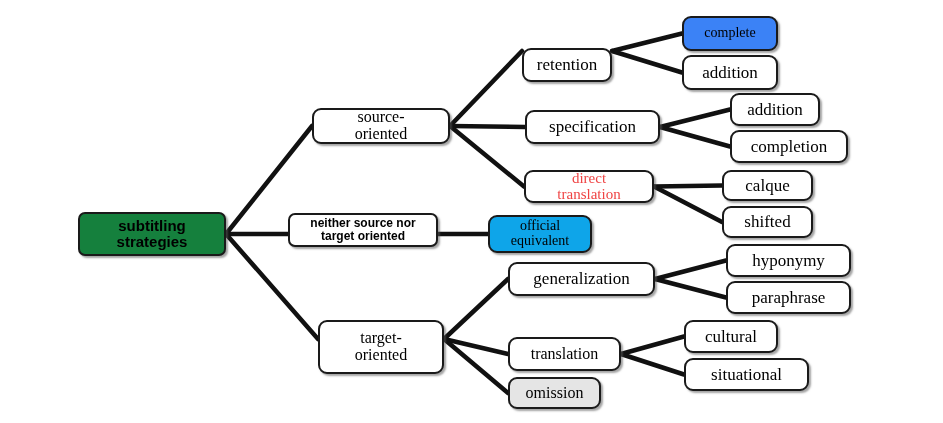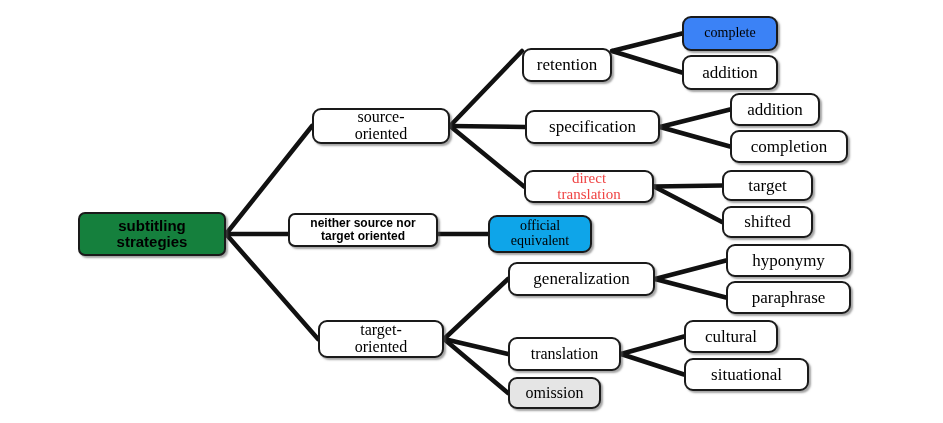--- a/index.html
+++ b/index.html
@@ -78,35 +78,35 @@
       <line x1="621" y1="354" x2="684" y2="336.5" class="edge-line" stroke="#111111"></line>
       <line x1="621" y1="354" x2="684" y2="374.5" class="edge-line" stroke="#111111"></line>
     </svg>
   <div id="nodes-layer">
       <div class="node-box sans" style="left: 78px; top: 212px; width: 148px; height: 44px; font-size: 15px; background: #15803d; border-color: rgb(26, 26, 26); color: rgb(0, 0, 0);">subtitling
 strategies</div>
       <div class="node-box" style="left: 312px; top: 108px; width: 138px; height: 36px; font-size: 16px; background: rgb(255, 255, 255); border-color: rgb(26, 26, 26); color: rgb(0, 0, 0);">source-
 oriented</div>
       <div class="node-box sans" style="left: 288px; top: 213px; width: 150px; height: 34px; font-size: 12px; background: rgb(255, 255, 255); border-color: rgb(26, 26, 26); color: rgb(0, 0, 0);">neither source nor
 target oriented</div>
-      <div class="node-box" style="left: 318px; top: 320px; width: 126px; height: 38px; font-size: 16px; background: rgb(255, 255, 255); border-color: rgb(26, 26, 26); color: rgb(0, 0, 0);">target-
+      <div class="node-box" style="left: 318px; top: 320px; width: 126px; height: 54px; font-size: 16px; background: rgb(255, 255, 255); border-color: rgb(26, 26, 26); color: rgb(0, 0, 0);">target-
 oriented</div>
       <div class="node-box" style="left: 522px; top: 34px; width: 90px; height: 34px; font-size: 17px; background: rgb(255, 255, 255); border-color: rgb(26, 26, 26); color: rgb(0, 0, 0); margin-top: 14px;">retention</div>
       <div class="node-box" style="left: 525px; top: 110px; width: 135px; height: 34px; font-size: 17px; background: rgb(255, 255, 255); border-color: rgb(26, 26, 26); color: rgb(0, 0, 0);">specification</div>
       <div class="node-box" style="left: 524px; top: 170px; width: 130px; height: 33px; font-size: 15px; background: rgb(255, 255, 255); border-color: rgb(26, 26, 26); color: #ef4444;">direct
 translation</div>
       <div class="node-box" style="left: 488px; top: 215px; width: 104px; height: 38px; font-size: 14px; background: #0ea5e9; border-color: rgb(26, 26, 26); color: rgb(0, 0, 0);">official
 equivalent</div>
       <div class="node-box" style="left: 508px; top: 262px; width: 147px; height: 34px; font-size: 17px; background: rgb(255, 255, 255); border-color: rgb(26, 26, 26); color: rgb(0, 0, 0);">generalization</div>
       <div class="node-box" style="left: 508px; top: 337px; width: 113px; height: 34px; font-size: 16px; background: rgb(255, 255, 255); border-color: rgb(26, 26, 26); color: rgb(0, 0, 0);">translation</div>
       <div class="node-box" style="left: 508px; top: 377px; width: 93px; height: 32px; font-size: 16px; background: #e5e5e5; border-color: rgb(26, 26, 26); color: rgb(0, 0, 0);">omission</div>
       <div class="node-box" style="left: 682px; top: 16px; width: 96px; height: 35px; font-size: 14px; background: #3b82f6; border-color: rgb(26, 26, 26); color: rgb(0, 0, 0);">complete</div>
       <div class="node-box" style="left: 682px; top: 55px; width: 96px; height: 35px; font-size: 17px; background: rgb(255, 255, 255); border-color: rgb(26, 26, 26); color: rgb(0, 0, 0);">addition</div>
       <div class="node-box" style="left: 730px; top: 93px; width: 90px; height: 33px; font-size: 17px; background: rgb(255, 255, 255); border-color: rgb(26, 26, 26); color: rgb(0, 0, 0);">addition</div>
       <div class="node-box" style="left: 730px; top: 130px; width: 118px; height: 33px; font-size: 17px; background: rgb(255, 255, 255); border-color: rgb(26, 26, 26); color: rgb(0, 0, 0);">completion</div>
-      <div class="node-box" style="left: 722px; top: 170px; width: 91px; height: 31px; font-size: 17px; background: rgb(255, 255, 255); border-color: rgb(26, 26, 26); color: rgb(0, 0, 0);">target</div>
+      <div class="node-box" style="left: 722px; top: 170px; width: 91px; height: 31px; font-size: 17px; background: rgb(255, 255, 255); border-color: rgb(26, 26, 26); color: rgb(0, 0, 0);">calque</div>
       <div class="node-box" style="left: 722px; top: 206px; width: 91px; height: 32px; font-size: 17px; background: rgb(255, 255, 255); border-color: rgb(26, 26, 26); color: rgb(0, 0, 0);">shifted</div>
       <div class="node-box" style="left: 726px; top: 244px; width: 125px; height: 33px; font-size: 17px; background: rgb(255, 255, 255); border-color: rgb(26, 26, 26); color: rgb(0, 0, 0);">hyponymy</div>
       <div class="node-box" style="left: 726px; top: 281px; width: 125px; height: 33px; font-size: 17px; background: rgb(255, 255, 255); border-color: rgb(26, 26, 26); color: rgb(0, 0, 0);">paraphrase</div>
       <div class="node-box" style="left: 684px; top: 320px; width: 94px; height: 33px; font-size: 17px; background: rgb(255, 255, 255); border-color: rgb(26, 26, 26); color: rgb(0, 0, 0);">cultural</div>
       <div class="node-box" style="left: 684px; top: 358px; width: 125px; height: 33px; font-size: 17px; background: rgb(255, 255, 255); border-color: rgb(26, 26, 26); color: rgb(0, 0, 0);">situational</div>
     </div>
 </div>
 
 </body></html>

